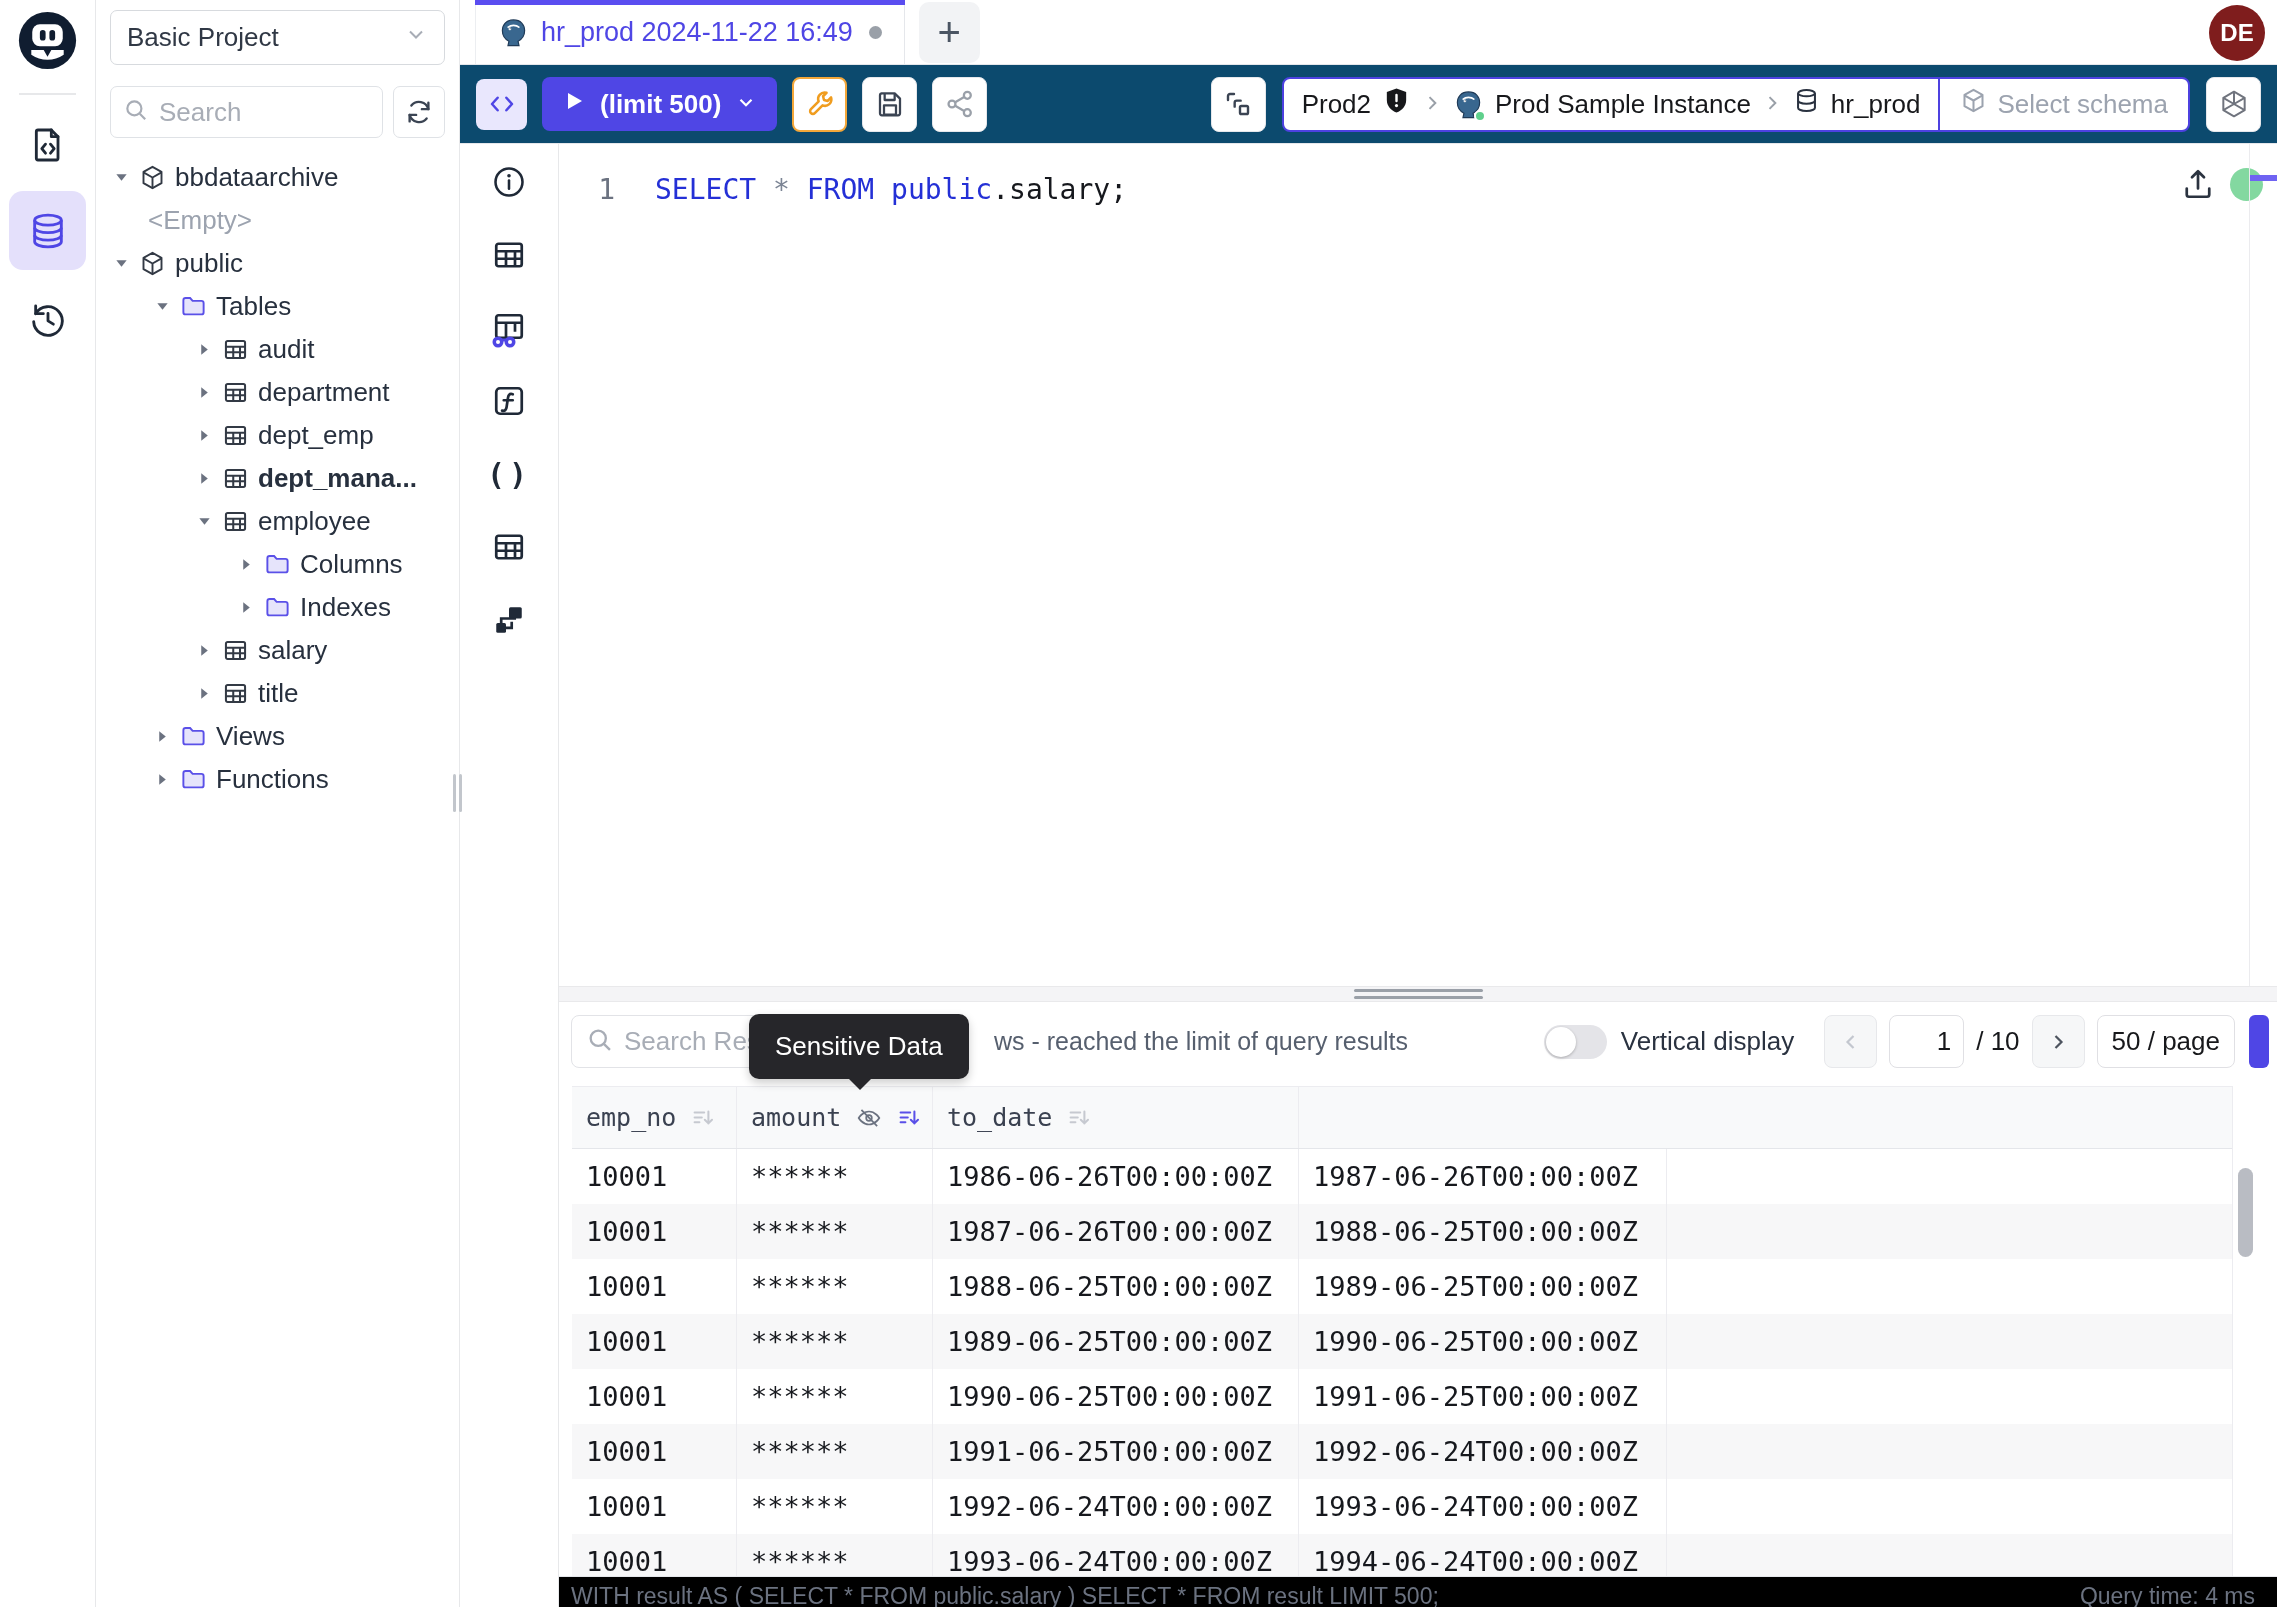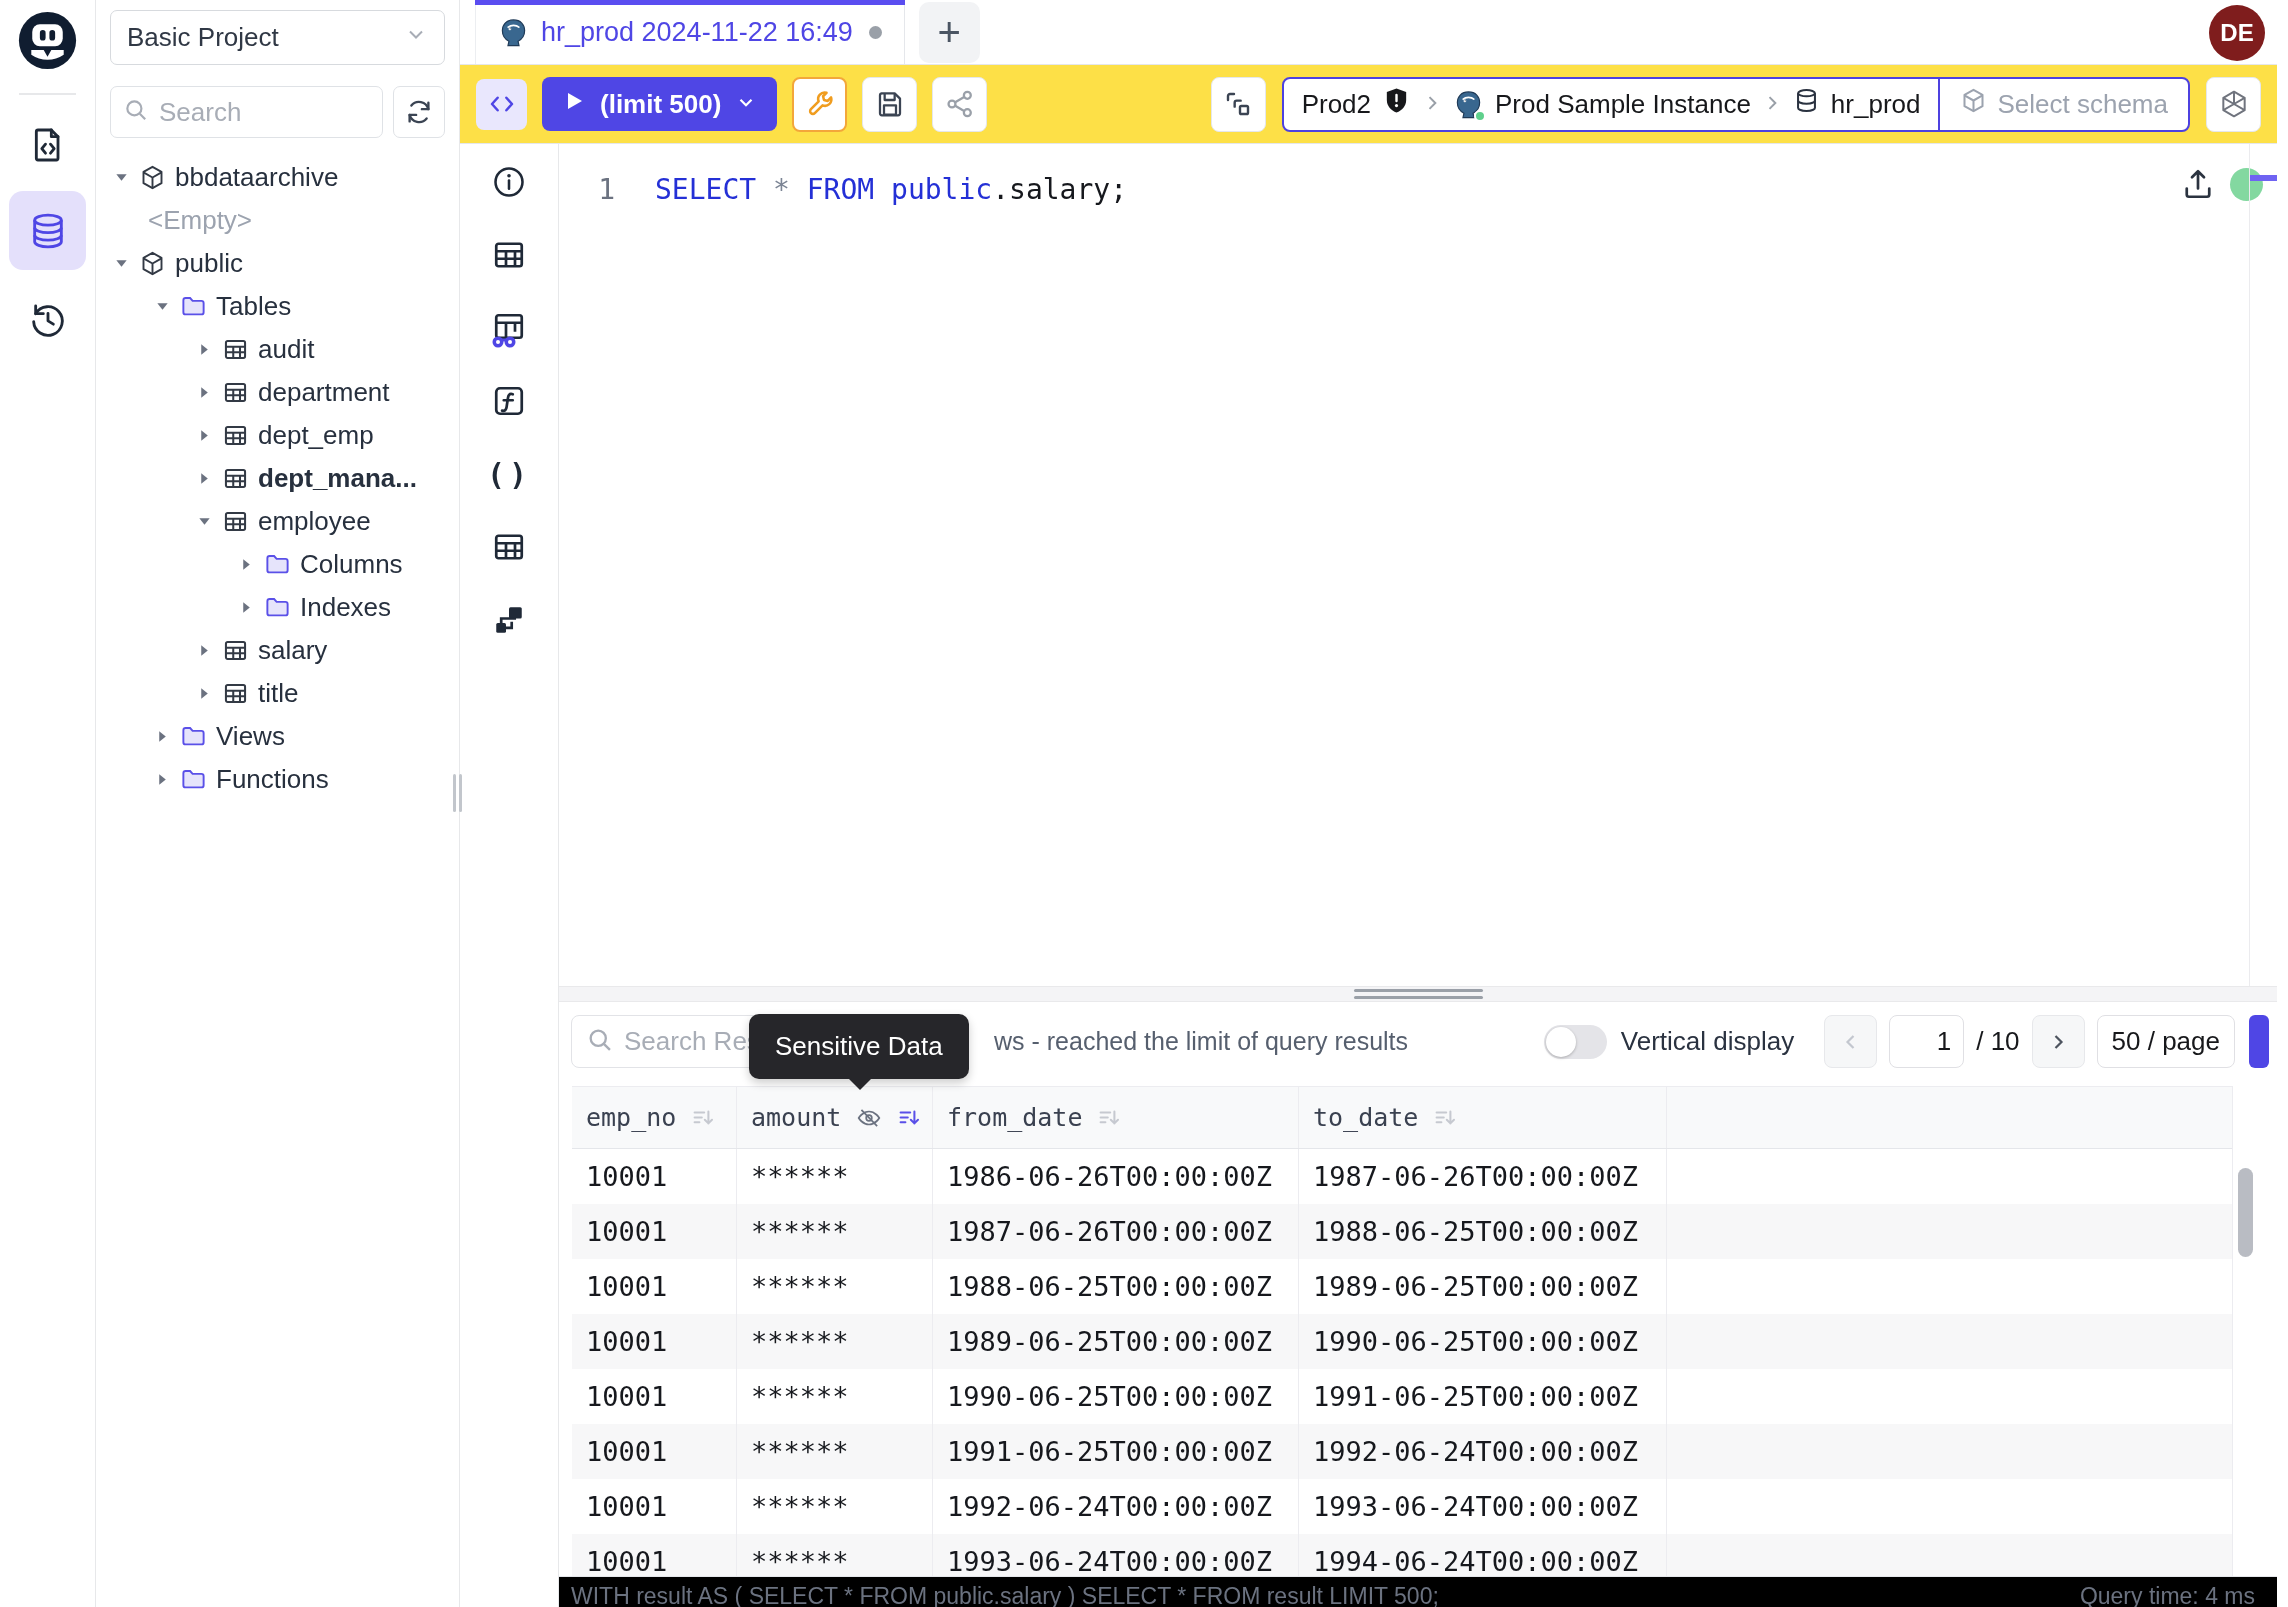--- a/index.html
+++ b/index.html
@@ -43,21 +43,21 @@
   .tab { display:flex; align-items:center; padding:0 22px; border-right:1px solid #e5e7eb; border-left:1px solid #eceef1; position:relative; cursor:pointer; background:#fff; }
   .tab::before { content:""; position:absolute; left:-1px; right:-1px; top:0; height:5px; background:#5a4df0; }
   .tab .pg { width:31px; height:31px; margin-right:12px; }
   .tab-title { font-size:27px; color:#4f46e5; font-weight:500; }
   .tab-dot { width:13px; height:13px; border-radius:50%; background:#9aa0a8; margin-left:16px; }
   .addtab { width:61px; margin:2px 0 2px 14px; align-self:center; height:61px; border:none; border-radius:10px; background:#f2f3f5;
     color:#4b5563; font-size:40px; font-weight:300; line-height:57px; cursor:pointer; }
   .avatar { position:absolute; right:12px; top:5px; width:56px; height:56px; border-radius:50%; background:#7f1d1d; color:#fff;
     font-size:24px; font-weight:700; display:flex; align-items:center; justify-content:center; cursor:pointer; }
 
-  .toolbar { height:79px; border-bottom:1px solid #e5e7eb; display:flex; align-items:center; padding:0 16px; gap:15px; background:#fde047; }
+  .toolbar { height:79px; border-bottom:1px solid #e5e7eb; display:flex; align-items:center; padding:0 16px; gap:15px; background:#0c4a6e; }
   .code-btn { width:51px; height:51px; border:none; border-radius:8px; background:#e9e7fd; cursor:pointer; display:flex; align-items:center; justify-content:center; }
   .run-btn { height:54px; border:none; border-radius:8px; background:#4f46e5; color:#fff; display:flex; align-items:center;
     padding:0 20px; gap:14px; font-size:26px; font-weight:600; cursor:pointer; font-family:inherit; }
   .tool-btn { width:55px; height:55px; background:#fff; border:1px solid #e5e7eb; border-radius:8px; cursor:pointer;
     display:flex; align-items:center; justify-content:center; }
   .tool-btn.warn { border:2px solid #f3a73a; }
   .tb-right { margin-left:auto; display:flex; align-items:center; gap:16px; }
   .crumb-group { height:55px; border:2px solid #4d41e0; border-radius:8px; display:flex; align-items:center; overflow:hidden; background:#fff; }
   .crumb-main { display:flex; align-items:center; gap:11px; padding:0 18px; font-size:26px; color:#17181b; cursor:pointer; height:100%; }
   .crumb-schema { display:flex; align-items:center; gap:10px; padding:0 20px; font-size:26px; color:#9ca3af; height:100%;
@@ -663,27 +663,20 @@
                     <path d="M2.5 12s3.5-6 9.5-6 9.5 6 9.5 6-3.5 6-9.5 6-9.5-6-9.5-6z"></path>
                     <circle cx="12" cy="12" r="2.6"></circle>
                     <path d="M5 4.5l14.5 15"></path>
                   </svg>
                 <svg class="sorticon" viewBox="0 0 20 20" fill="none" stroke="#5a50e8" stroke-width="1.7" stroke-linecap="round" stroke-linejoin="round">
                     <path d="M3 5.5h8M3 9.5h6M3 13.5h4"></path>
                     <path d="M14.5 4.5v10m0 0l-3-3m3 3l3-3"></path>
                   </svg>
               </div>
               <div class="cell">
-                <span>from_date</span>
-                <svg class="sorticon" viewBox="0 0 20 20" fill="none" stroke="#c6c9d0" stroke-width="1.7" stroke-linecap="round" stroke-linejoin="round">
-                    <path d="M3 5.5h8M3 9.5h6M3 13.5h4"></path>
-                    <path d="M14.5 4.5v10m0 0l-3-3m3 3l3-3"></path>
-                  </svg>
-              </div>
-              <div class="cell">
                 <span>to_date</span>
                 <svg class="sorticon" viewBox="0 0 20 20" fill="none" stroke="#c6c9d0" stroke-width="1.7" stroke-linecap="round" stroke-linejoin="round">
                     <path d="M3 5.5h8M3 9.5h6M3 13.5h4"></path>
                     <path d="M14.5 4.5v10m0 0l-3-3m3 3l3-3"></path>
                   </svg>
               </div>
               <div class="cell"></div>
             </div>
             <div id="result-rows">
                 <div class="grid-row gb">

